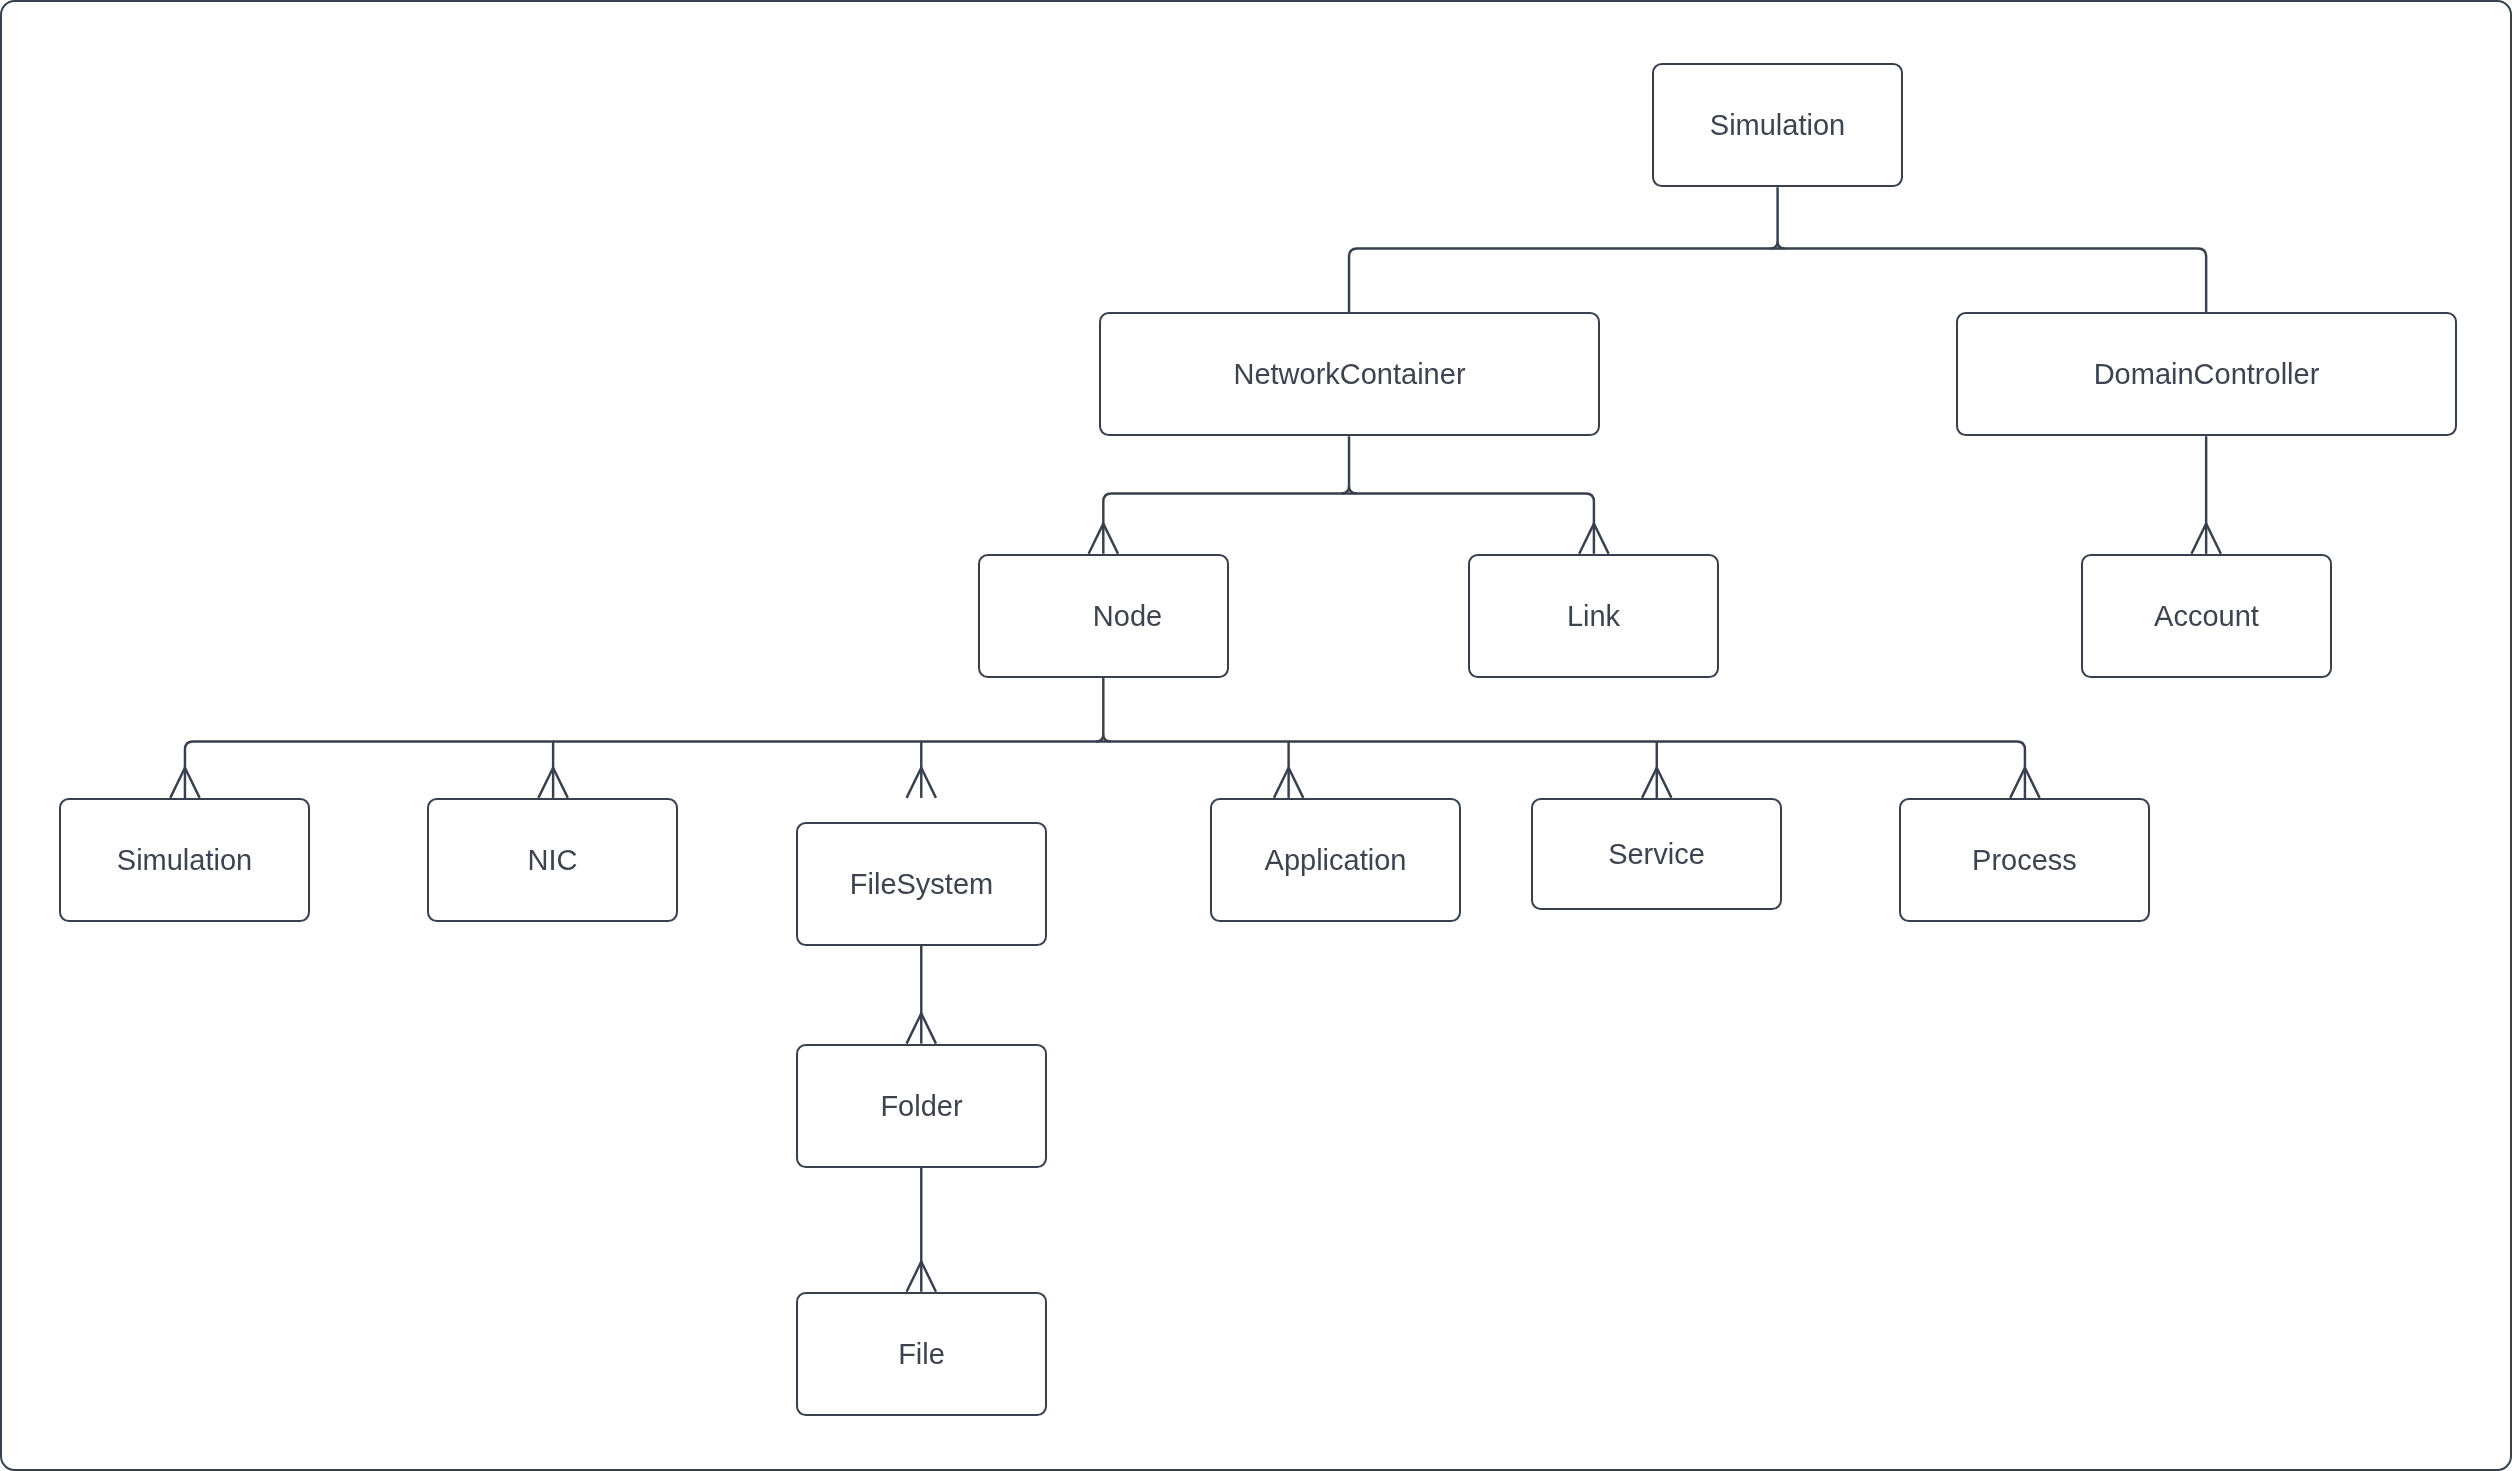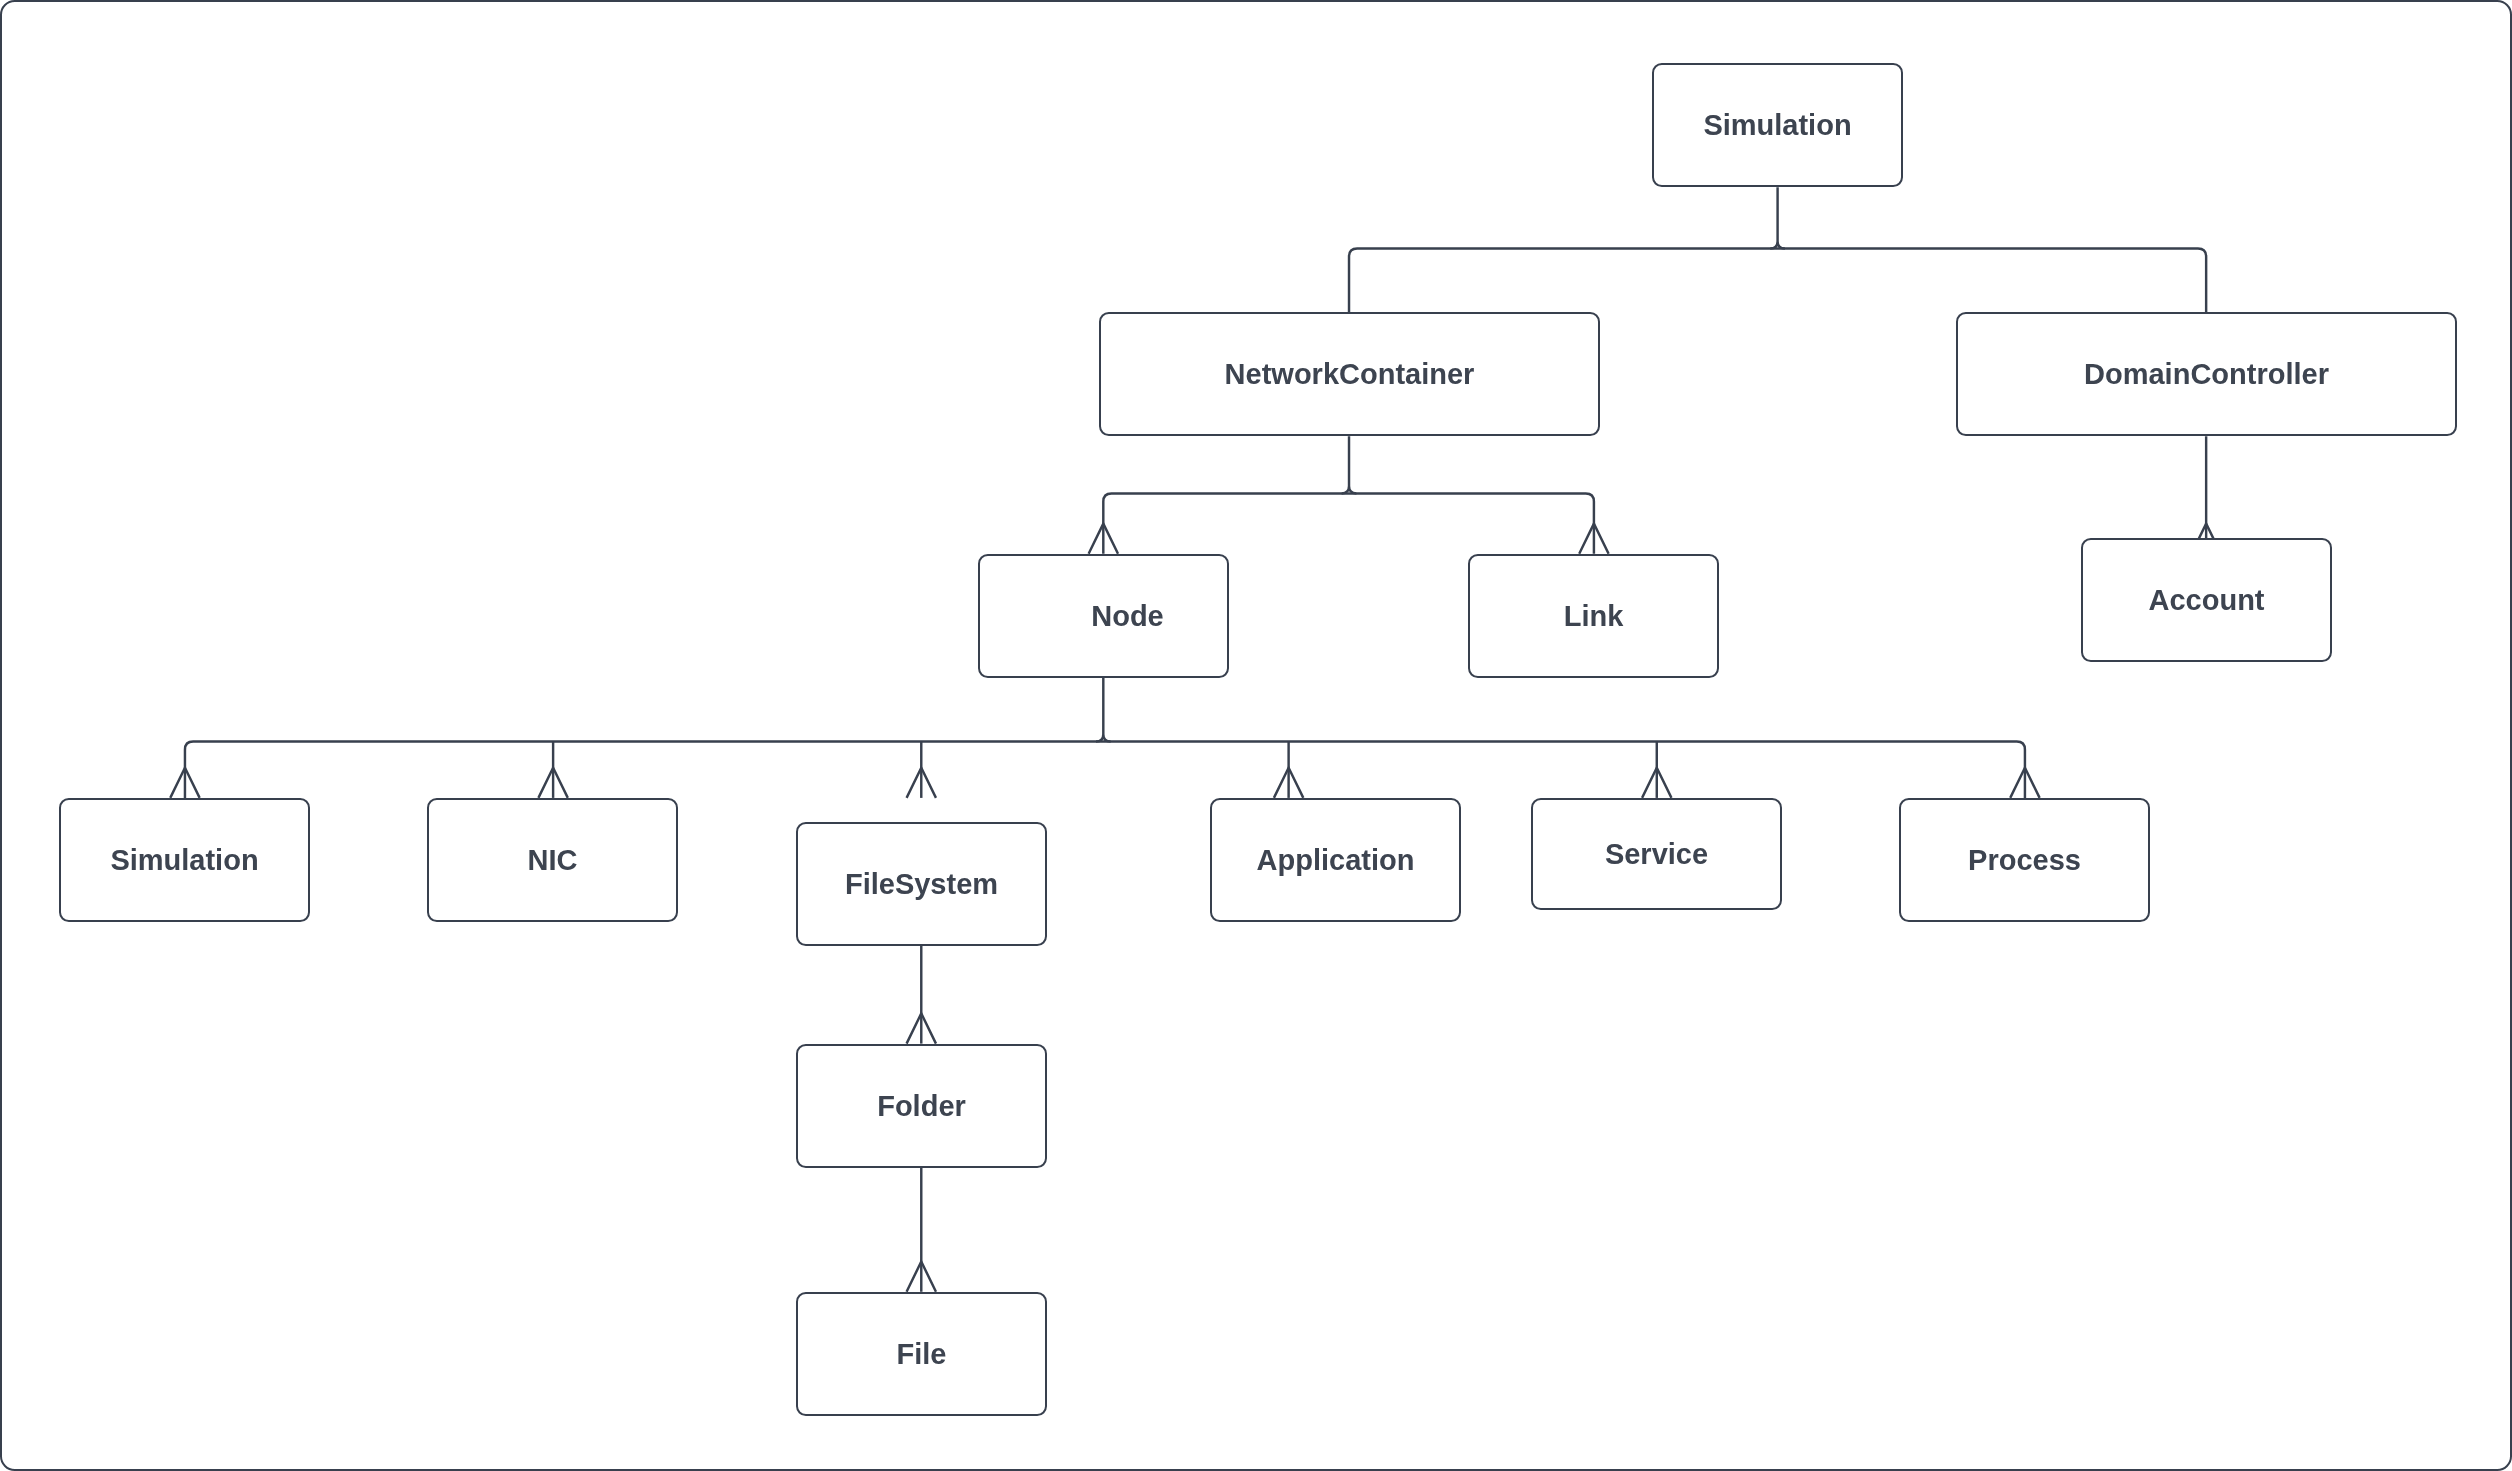--- a/index.html
+++ b/index.html
@@ -22,21 +22,20 @@
   }
   .shape {
     position: absolute;
     box-sizing: border-box;
     background: #ffffff;
     border: 2.4px solid #38404e;
     border-radius: 9.8px;
     display: flex;
     align-items: center;
     justify-content: center;
-    font-weight: bold;
   }
   .shape .label {
     color: #3d4450;
     font-size: 29px;
     line-height: 1;
     white-space: nowrap;
   }
 </style>
 </head>
 <body>
@@ -89,21 +88,21 @@
   </div>
 
   <div class="shape" style="left:976px; top:552px; width:251px; height:124px;padding-left:48px;">
     <span class="label">Node</span>
   </div>
 
   <div class="shape" style="left:1466px; top:552px; width:251px; height:124px;">
     <span class="label">Link</span>
   </div>
 
-  <div class="shape" style="left:2079px; top:536px; width:251px; height:124px;text-align:right;">
+  <div class="shape" style="left:2079px; top:552px; width:251px; height:124px;text-align:right;">
     <span class="label">Account</span>
   </div>
 
   <div class="shape" style="left:57px;   top:796px; width:251px; height:124px;">
     <span class="label">Simulation</span>
   </div>
 
   <div class="shape" style="left:425px;  top:796px; width:251px; height:124px;">
     <span class="label">NIC</span>
   </div>

